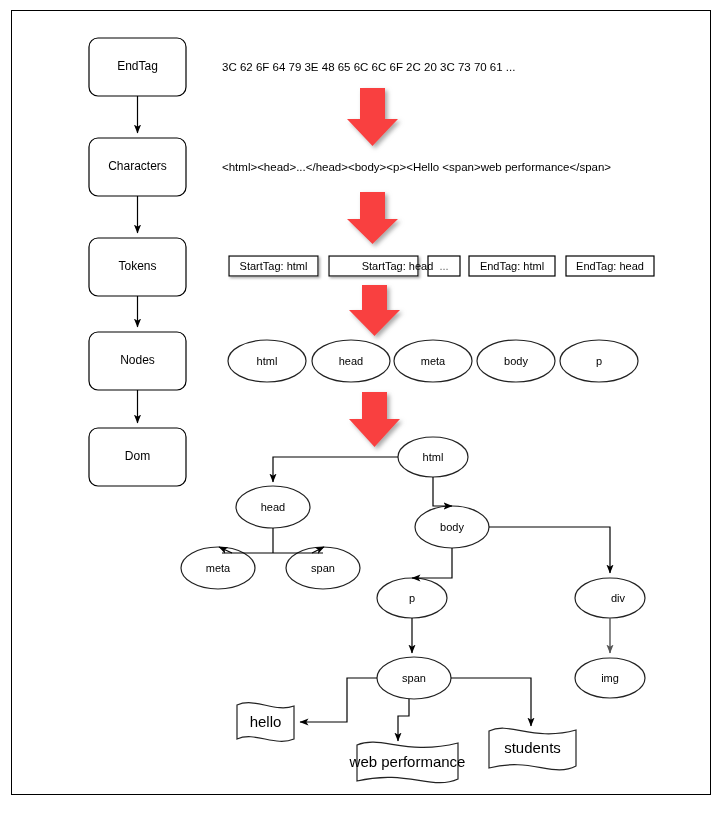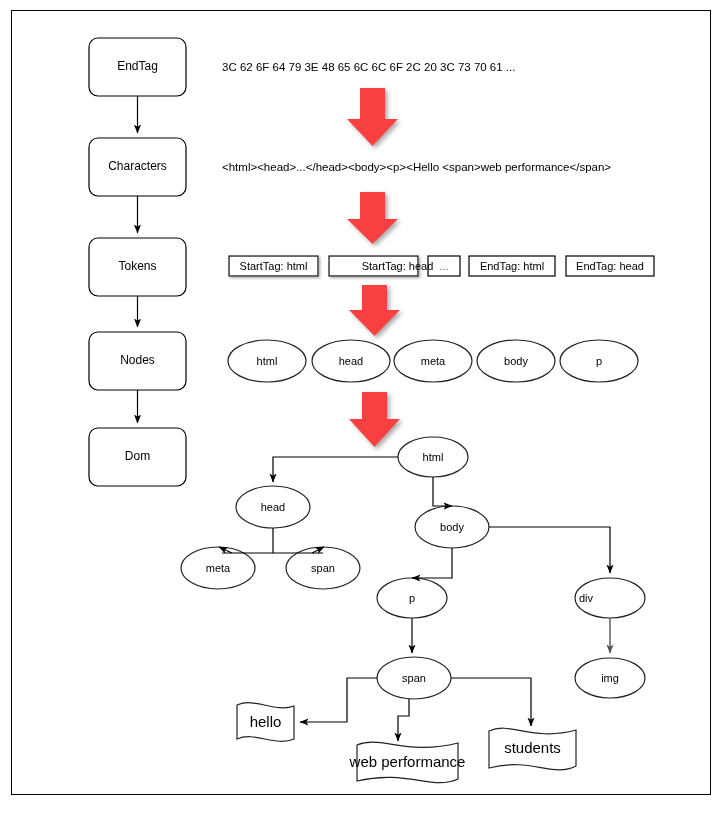--- a/index.html
+++ b/index.html
@@ -207,19 +207,19 @@
 <div class="lbl node-lbl" style="left:394px;top:350px;width:78px;height:22px;">meta</div>
 <div class="lbl node-lbl" style="left:477px;top:350px;width:78px;height:22px;">body</div>
 <div class="lbl node-lbl" style="left:560px;top:350px;width:78px;height:22px;">p</div>
 
 <div class="lbl tree-lbl" style="left:398px;top:446px;width:70px;height:22px;">html</div>
 <div class="lbl tree-lbl" style="left:236px;top:496px;width:74px;height:22px;">head</div>
 <div class="lbl tree-lbl" style="left:181px;top:557px;width:74px;height:22px;">meta</div>
 <div class="lbl tree-lbl" style="left:286px;top:557px;width:74px;height:22px;">span</div>
 <div class="lbl tree-lbl" style="left:415px;top:516px;width:74px;height:22px;">body</div>
 <div class="lbl tree-lbl" style="left:377px;top:587px;width:70px;height:22px;">p</div>
-<div class="lbl tree-lbl" style="left:543px;top:587px;width:86px;height:22px;">div</div>
+<div class="lbl tree-lbl" style="left:575px;top:587px;width:86px;height:22px;">div</div>
 <div class="lbl tree-lbl" style="left:377px;top:667px;width:74px;height:22px;">span</div>
 <div class="lbl tree-lbl" style="left:575px;top:667px;width:70px;height:22px;">img</div>
 
 <div class="lbl doc-lbl" style="left:237px;top:711px;width:57px;height:22px;">hello</div>
 <div class="lbl doc-lbl" style="left:357px;top:751px;width:101px;height:22px;">web performance</div>
 <div class="lbl doc-lbl" style="left:489px;top:737px;width:87px;height:22px;">students</div>
 
 </body></html>

